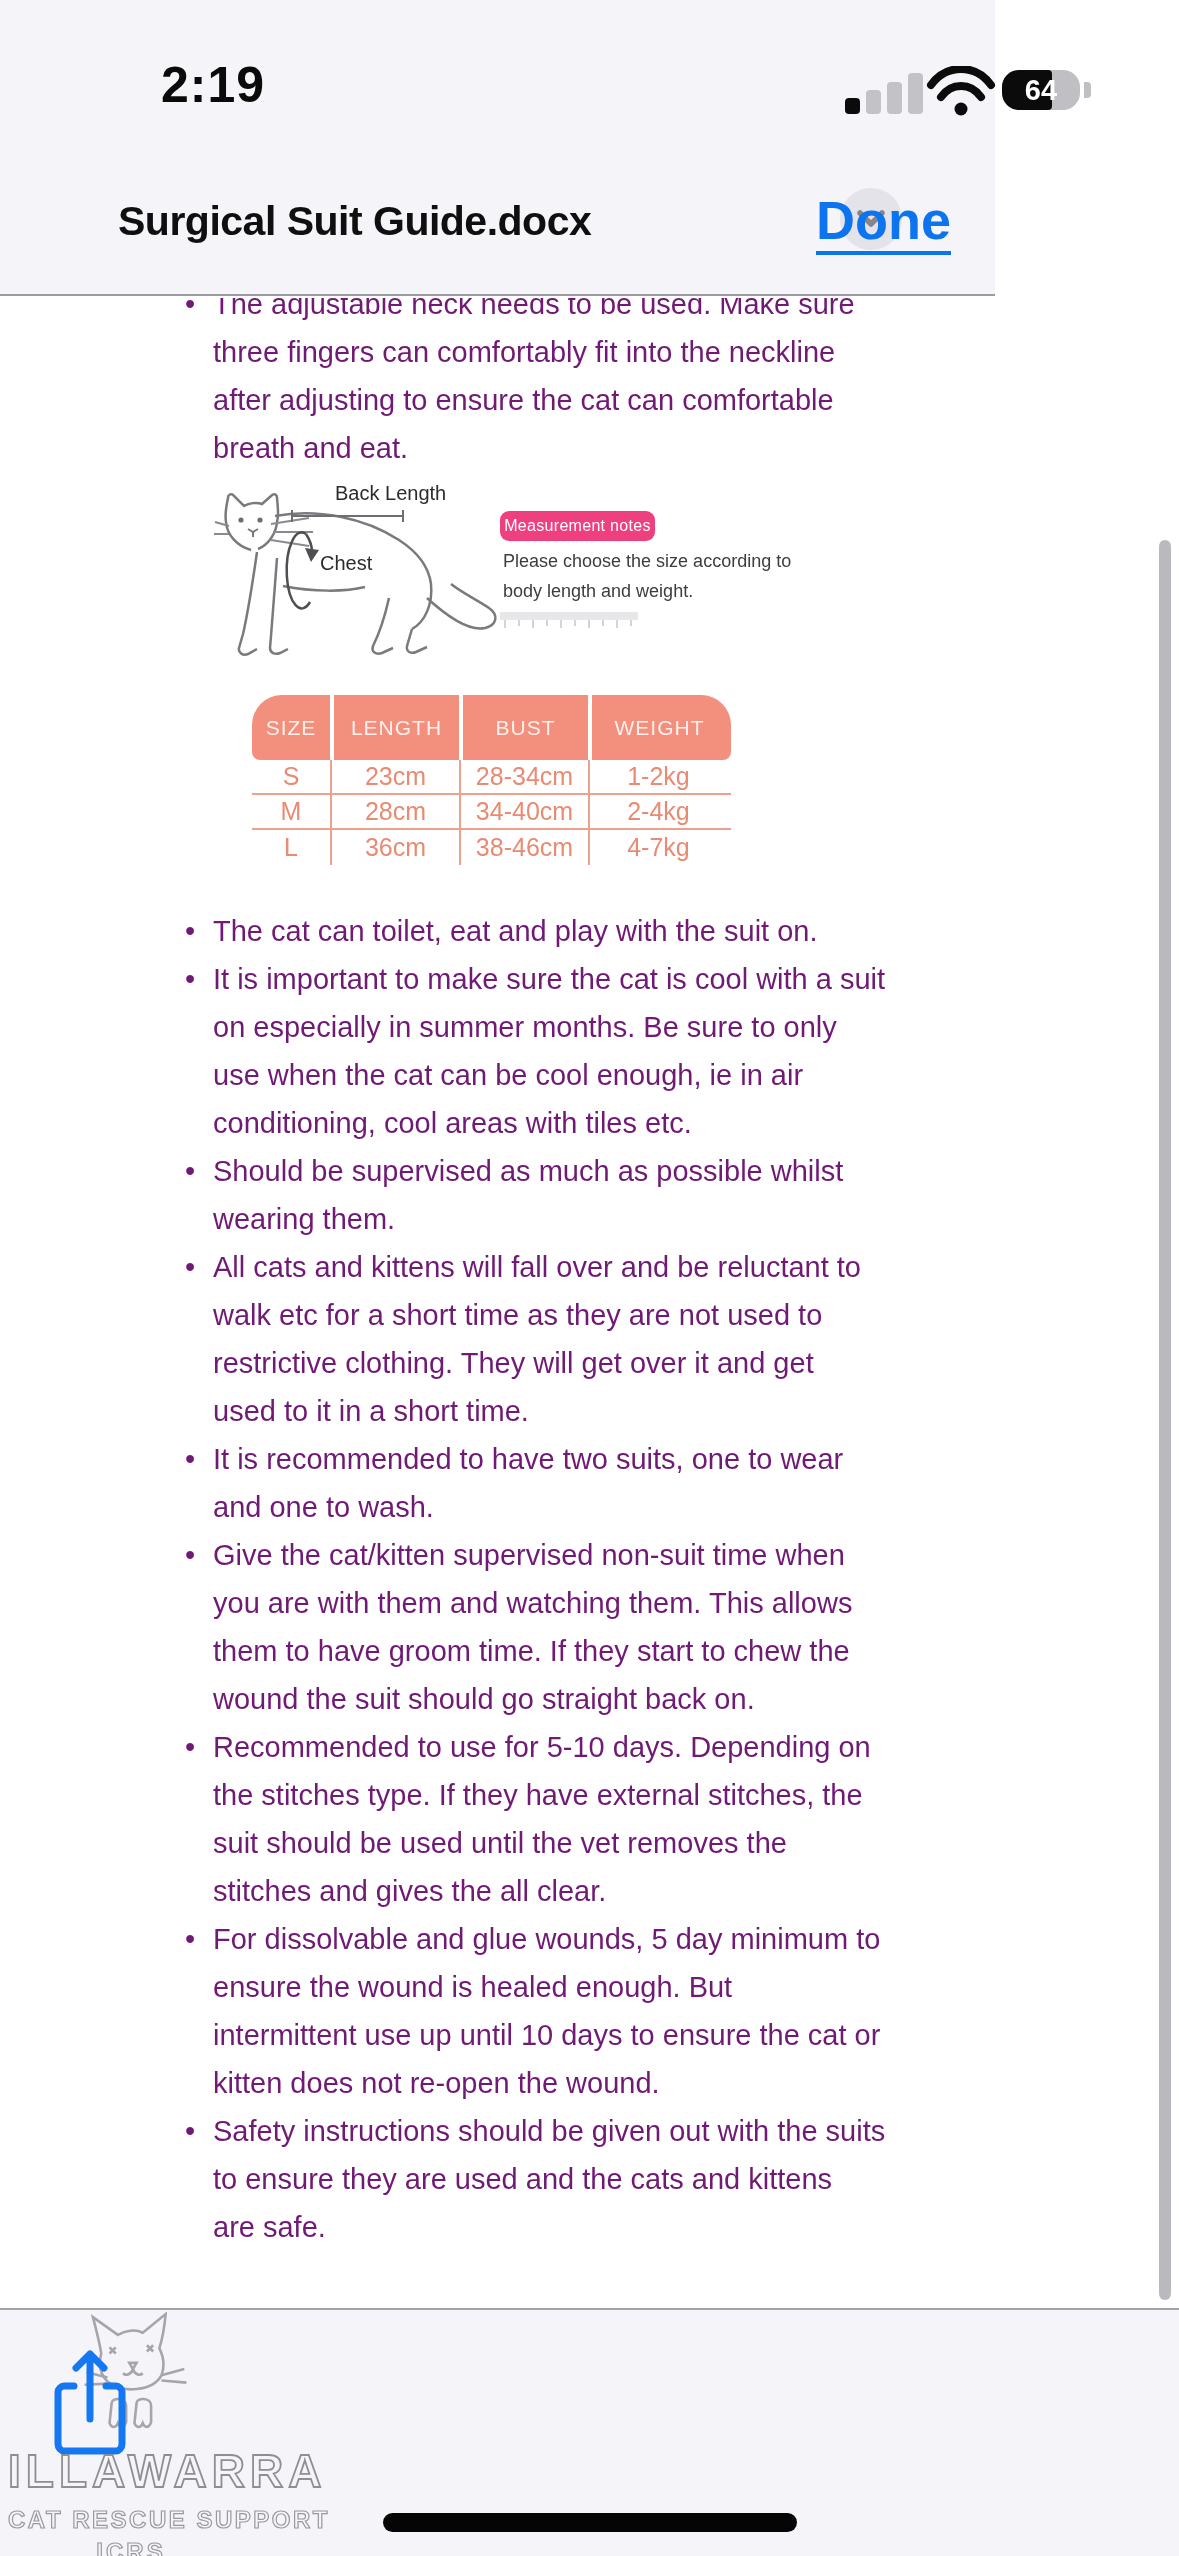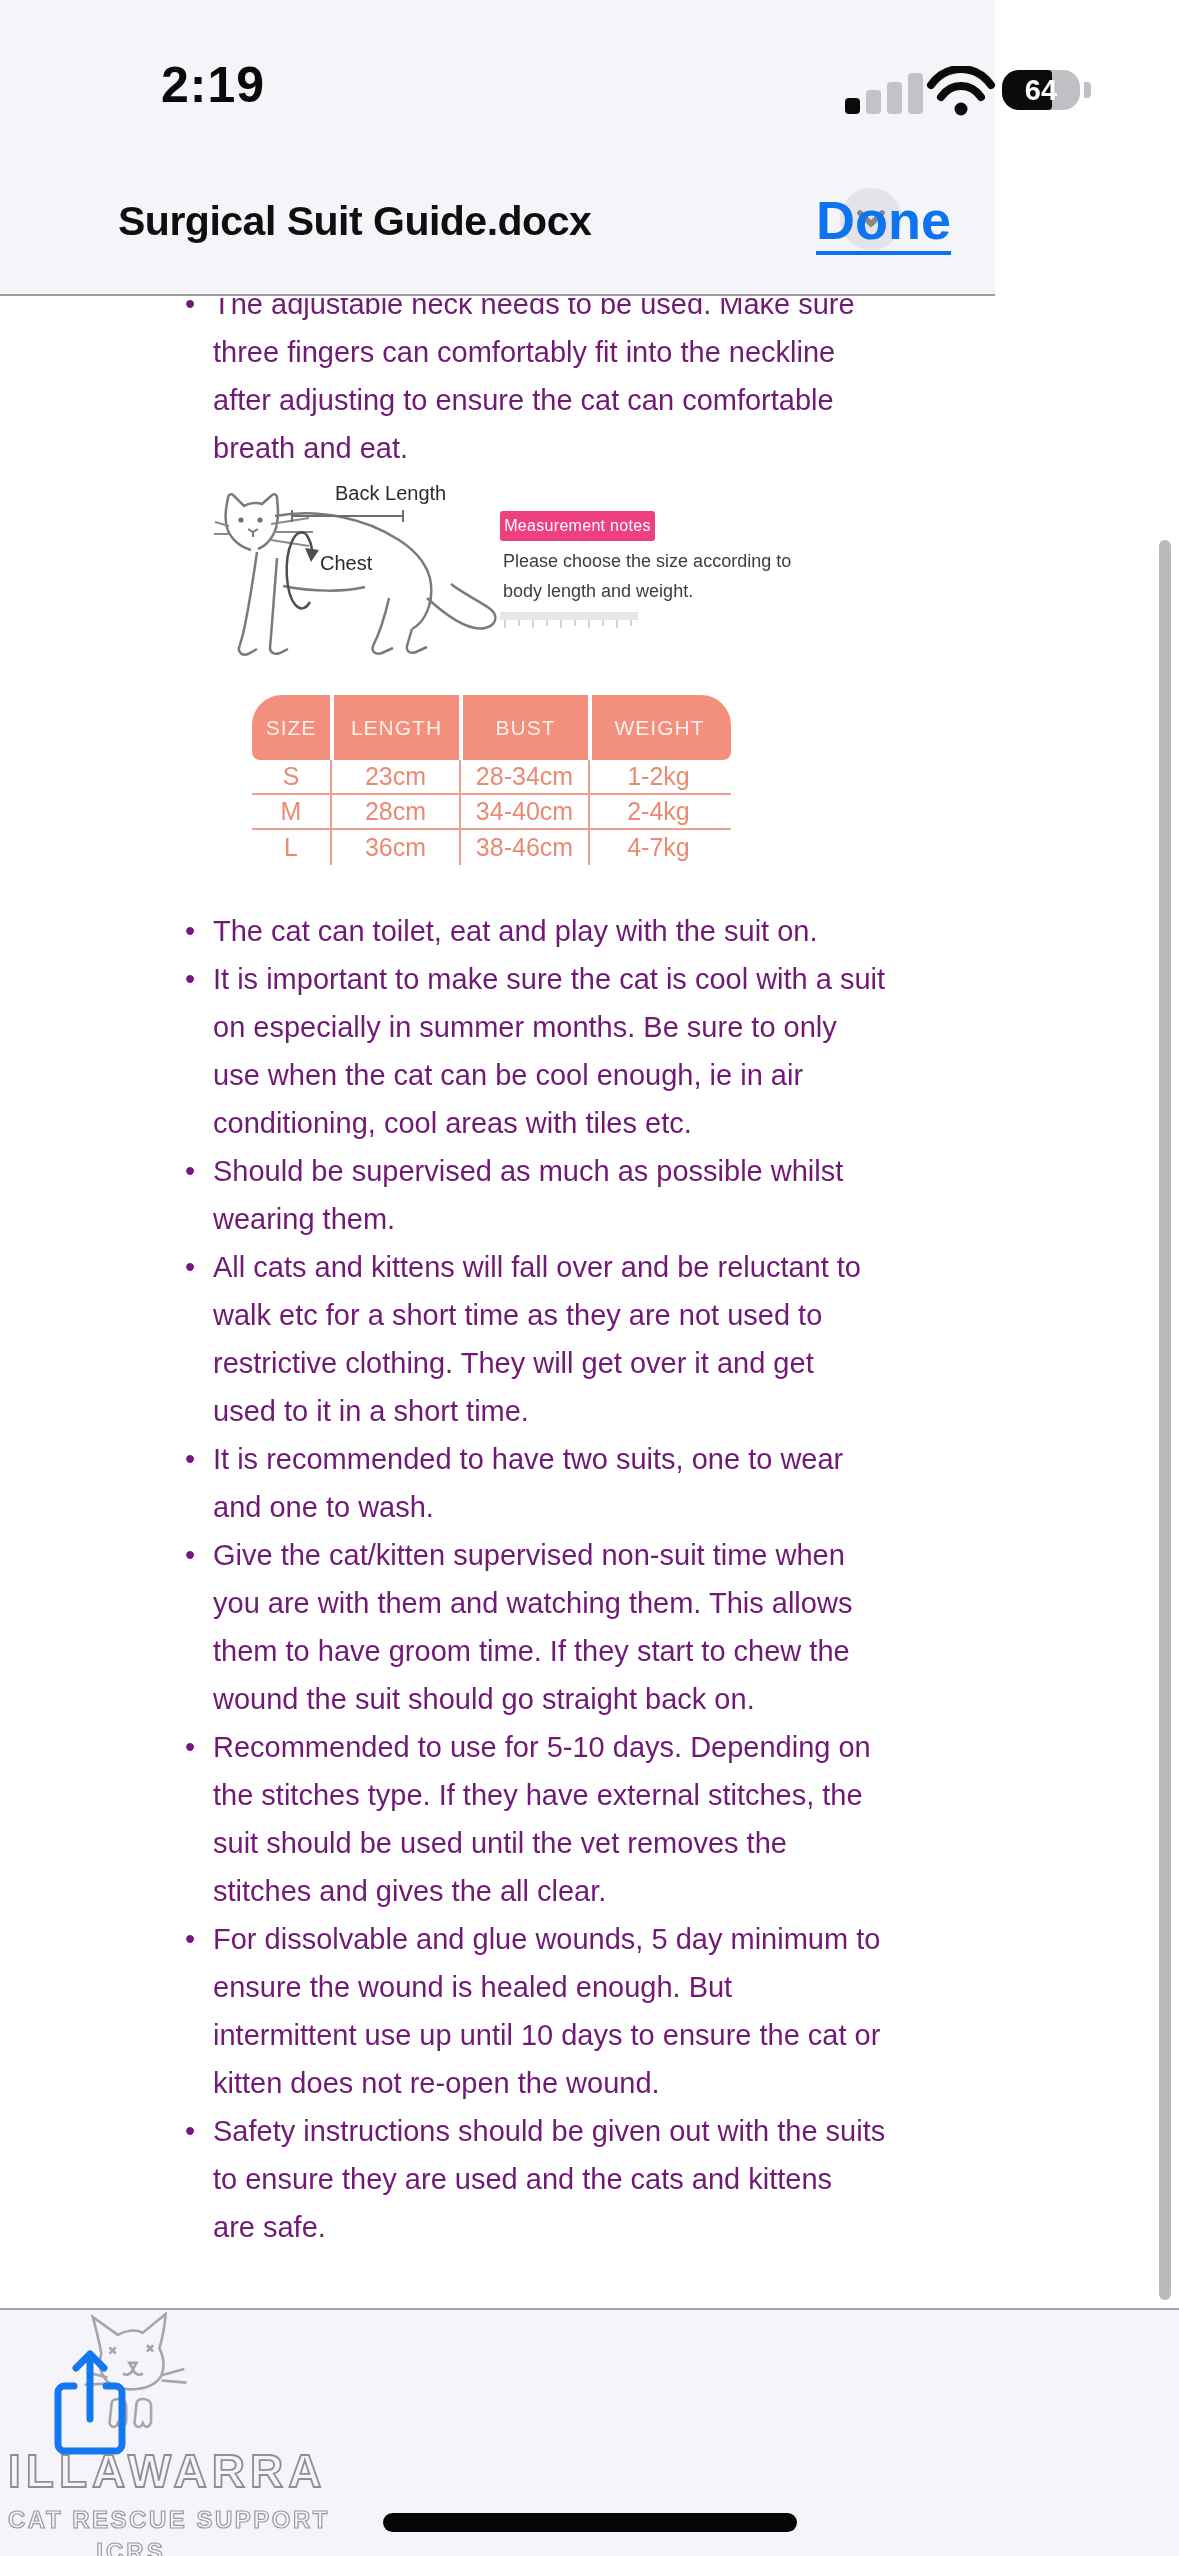--- a/index.html
+++ b/index.html
@@ -60,21 +60,21 @@
   ul.bullets li::before { content:"•"; display:inline-block; width:28px; text-indent:0; }
   ul.bullets li span { white-space:pre-line; }
 
   
   .figure { position:relative; height:205px; margin-top:8px; }
   .fig-label { position:absolute; font-size:20px; color:#2c2c2e; }
   .back-length-label { left:303px; top:2px;margin-left:32px; }
   .chest-label { left:320px; top:72px; }
   .measure-badge {
     position:absolute; left:500px; top:31px; width:155px; height:30px;
-    background:#ee3f7e; border-radius:3px; color:#ffffff; font-size:16px;
+    background:#ee3f7e; border-radius:9px; color:#ffffff; font-size:16px;
     display:flex; align-items:center; justify-content:center; letter-spacing:0.3px;
   }
   .measure-note {
     position:absolute; left:503px; top:66px; font-size:18px; line-height:30px;
     color:#3d3d3f; white-space:pre-line;
   }
   .cat-svg { position:absolute; left:213px; top:8px; }
   .ruler-svg { position:absolute; left:500px; top:130px; opacity:0.85; }
 
   

